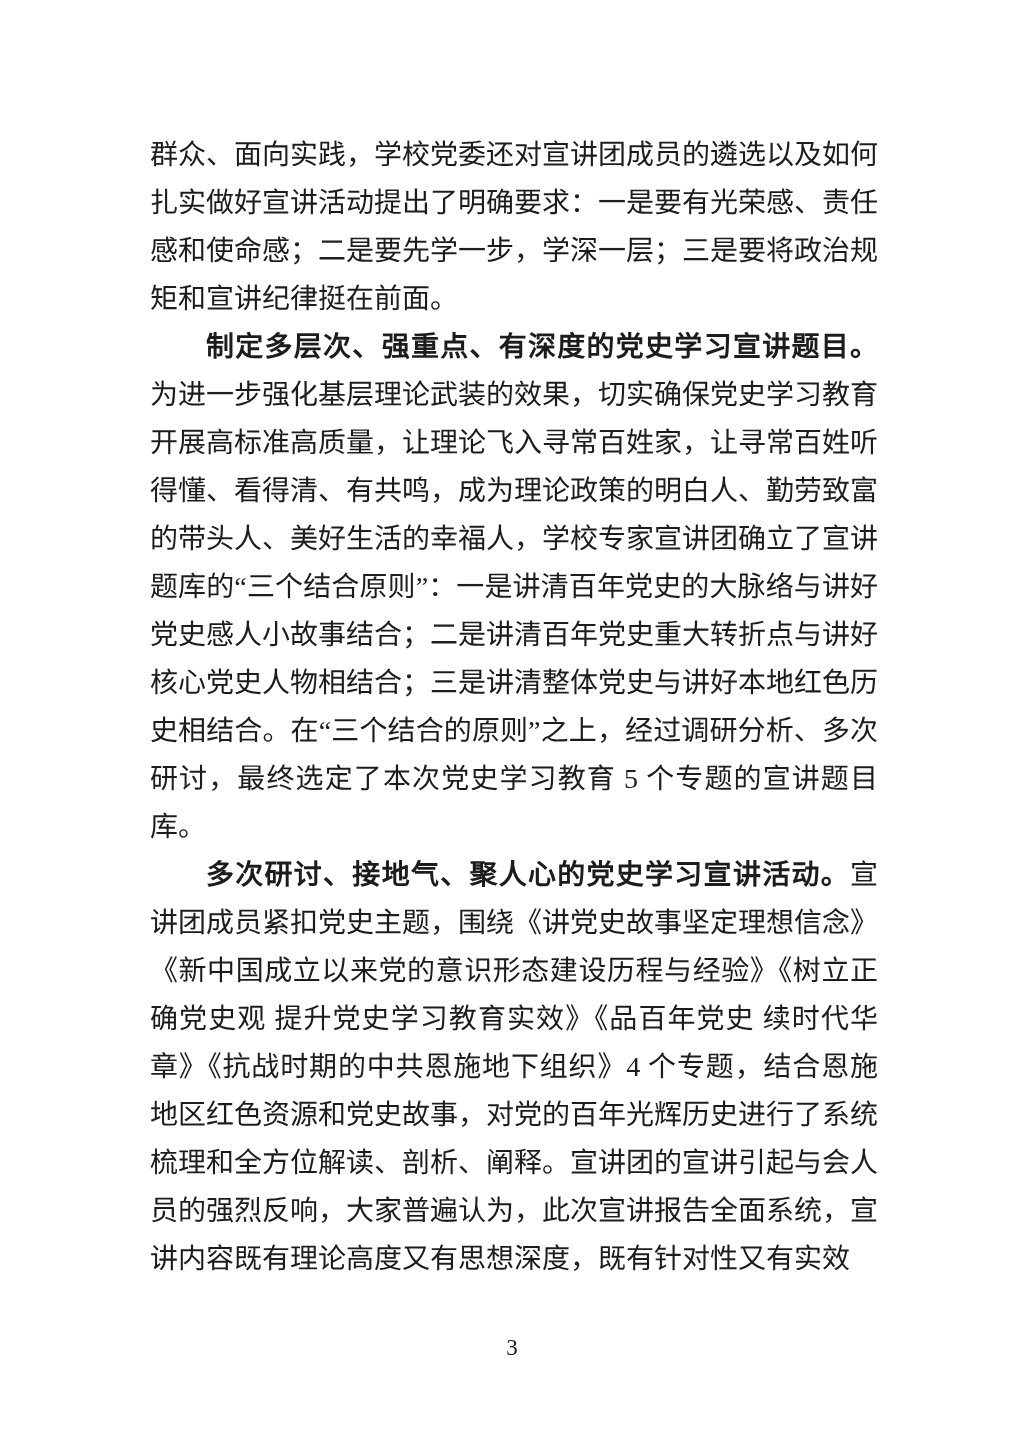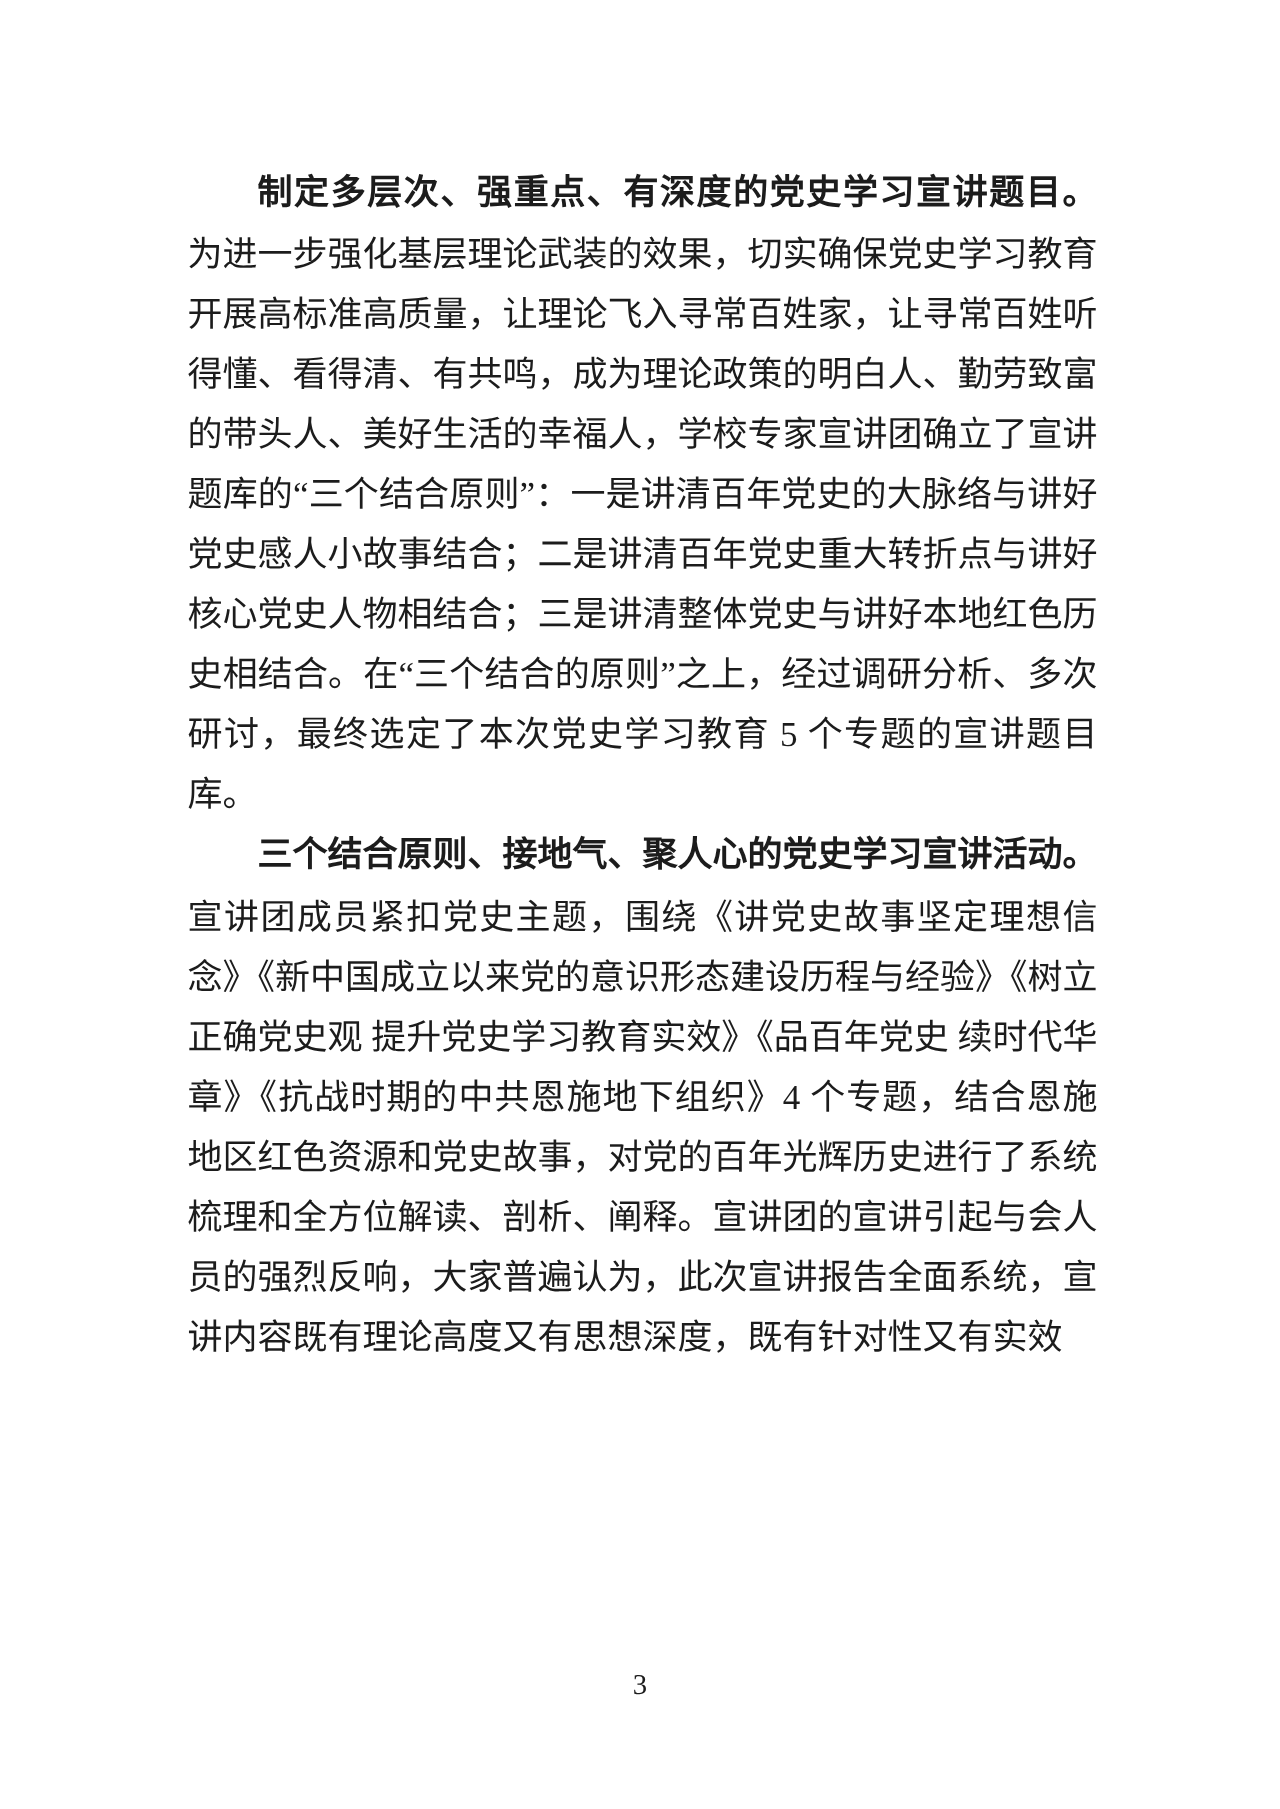--- a/index.html
+++ b/index.html
@@ -28,21 +28,21 @@
     line-height: 48px;
     text-align: justify;
     letter-spacing: 0;
     word-break: break-all;
   }
   .para.indented {
     text-indent: 2em;
   }
   .bold-lead {
     font-weight: bold;
-    font-family: Liberation Mono, monospace;
+    font-family: Liberation Serif, serif;
   }
   .footer {
     position: absolute;
     left: 0;
     top: 1334px;
     width: 100%;
     text-align: center;
   }
   .page-number {
     font-size: 23px;
@@ -50,23 +50,24 @@
     color: #1c1c1c;
     font-family: "Liberation Serif", "DejaVu Serif", serif;
   }
 </style>
 </head>
 <body>
 
 <div class="page">
   <div class="content">
 
+    <p class="para"><span>群众、面向实践，学校党委还对宣讲团成员的遴选以及如何扎实做好宣讲活动提出了明确要求：一是要有光荣感、责任感和使命感；二是要先学一步，学深一层；三是要将政治规矩和宣讲纪律挺在前面。</span></p>
 
     <p class="para indented"><span class="bold-lead">制定多层次、强重点、有深度的党史学习宣讲题目。</span><span>为进一步强化基层理论武装的效果，切实确保党史学习教育开展高标准高质量，让理论飞入寻常百姓家，让寻常百姓听得懂、看得清、有共鸣，成为理论政策的明白人、勤劳致富的带头人、美好生活的幸福人，学校专家宣讲团确立了宣讲题库的“三个结合原则”：一是讲清百年党史的大脉络与讲好党史感人小故事结合；二是讲清百年党史重大转折点与讲好核心党史人物相结合；三是讲清整体党史与讲好本地红色历史相结合。在“三个结合的原则”之上，经过调研分析、多次研讨，最终选定了本次党史学习教育 5 个专题的宣讲题目库。</span></p>
 
-    <p class="para indented"><span class="bold-lead">三个结合原则、接地气、聚人心的党史学习宣讲活动。</span><span>宣讲团成员紧扣党史主题，围绕《讲党史故事坚定理想信念》《新中国成立以来党的意识形态建设历程与经验》《树立正确党史观 提升党史学习教育实效》《品百年党史 续时代华章》《抗战时期的中共恩施地下组织》4 个专题，结合恩施地区红色资源和党史故事，对党的百年光辉历史进行了系统梳理和全方位解读、剖析、阐释。宣讲团的宣讲引起与会人员的强烈反响，大家普遍认为，此次宣讲报告全面系统，宣讲内容既有理论高度又有思想深度，既有针对性又有实效</span></p>
+    <p class="para indented"><span class="bold-lead">多次研讨、接地气、聚人心的党史学习宣讲活动。</span><span>宣讲团成员紧扣党史主题，围绕《讲党史故事坚定理想信念》《新中国成立以来党的意识形态建设历程与经验》《树立正确党史观 提升党史学习教育实效》《品百年党史 续时代华章》《抗战时期的中共恩施地下组织》4 个专题，结合恩施地区红色资源和党史故事，对党的百年光辉历史进行了系统梳理和全方位解读、剖析、阐释。宣讲团的宣讲引起与会人员的强烈反响，大家普遍认为，此次宣讲报告全面系统，宣讲内容既有理论高度又有思想深度，既有针对性又有实效</span></p>
 
   </div>
 
   <div class="footer">
     <span class="page-number">3</span>
   </div>
 </div>
 
 </body></html>

